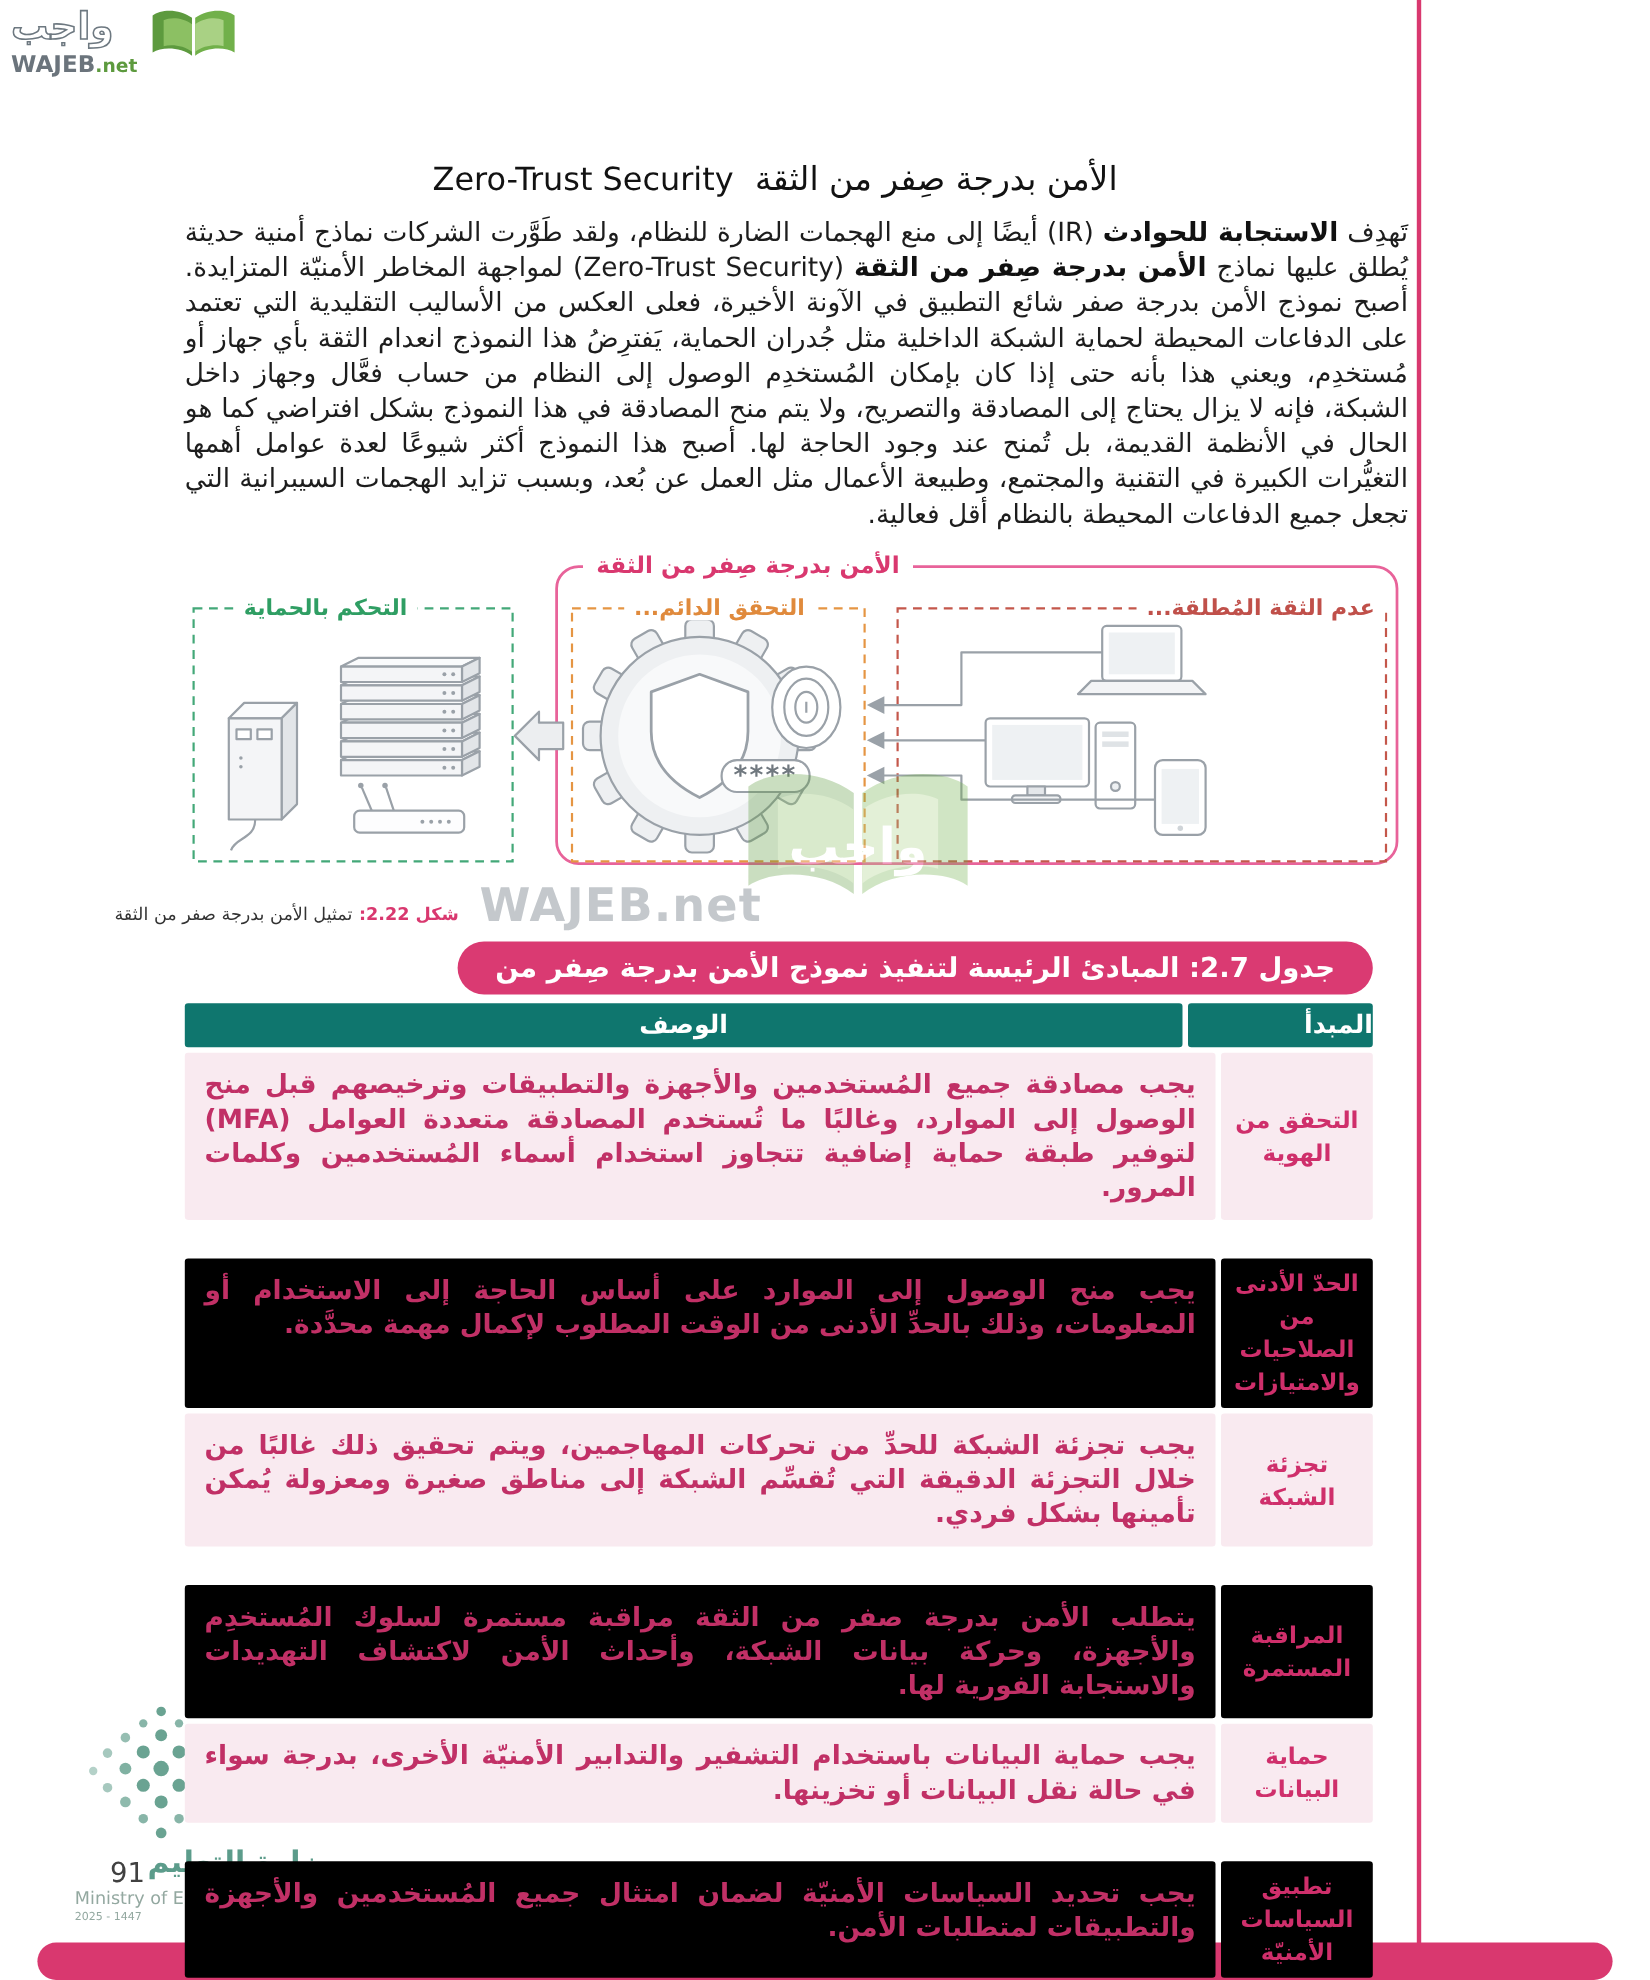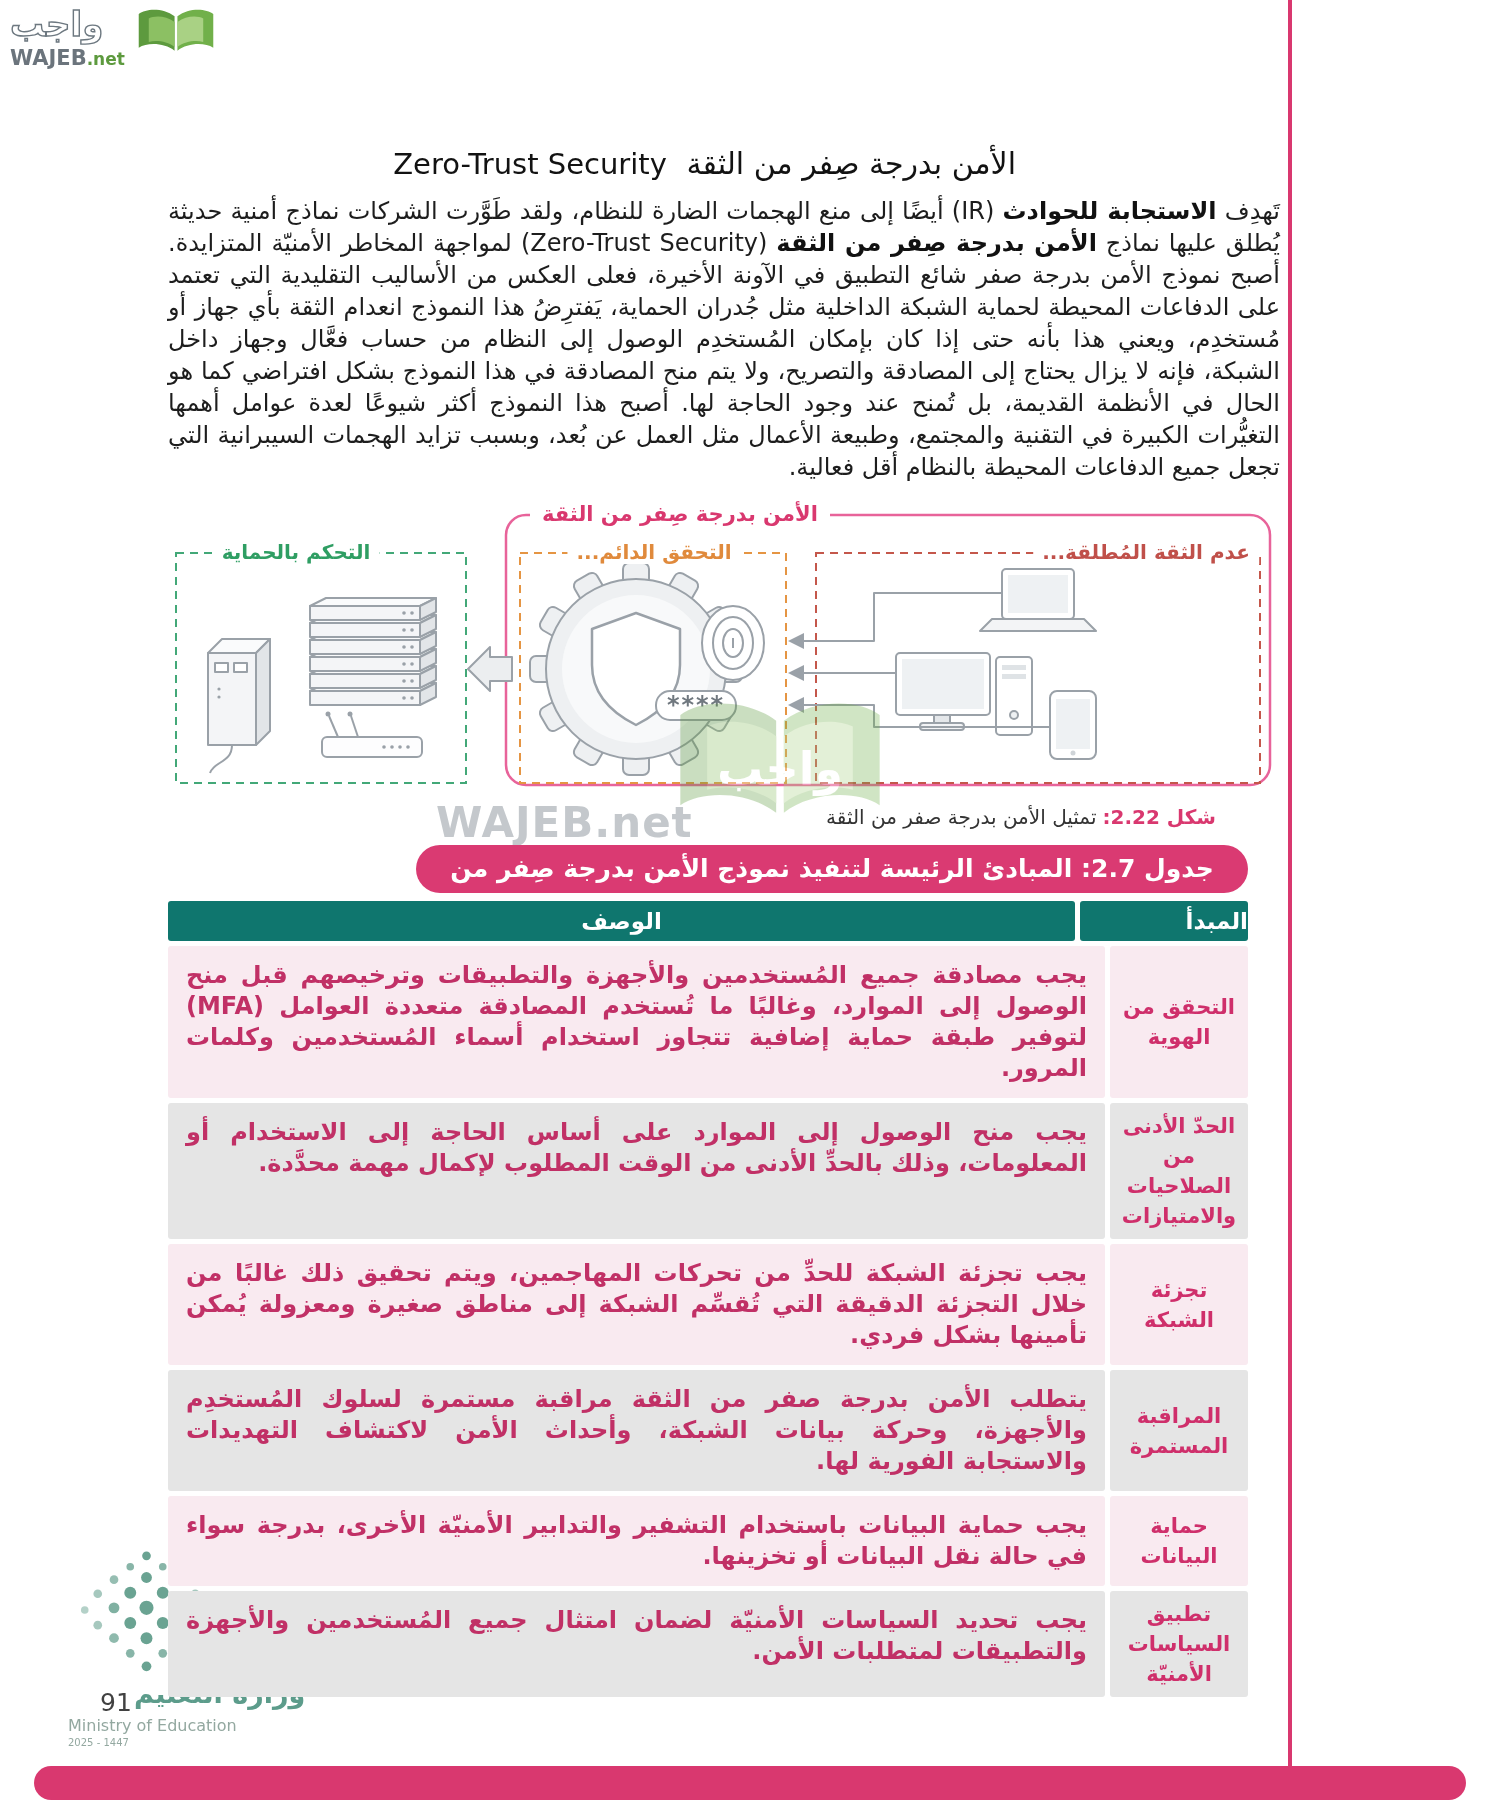--- a/index.html
+++ b/index.html
@@ -35,21 +35,21 @@
     position:absolute; left:362px; top:1px; background:#fff; padding:0 12px;
     color:#d9386f; font-size:21px; font-weight:bold; white-space:nowrap; direction:rtl;
   }
   .zone-label {
     position:absolute; top:39px; transform:translateX(-50%); background:#fff; padding:0 9px;
     font-size:20px; font-weight:bold; white-space:nowrap; direction:rtl;
   }
   .zl-red    { left:978px; color:#c0504a; }
   .zl-orange { left:486px; color:#e08a3c; }
   .zl-green  { left:128px; color:#2f9e63; }
-  .fig-caption { margin-top:4px; width:100%; text-align:right; transform:translateX(-64px); font-size:20px; color:#333; }
+  .fig-caption { margin-top:20px; width:100%; text-align:left; transform:translateX(-64px); font-size:16px; color:#333; }
   .fig-caption .cap-label { color:#d9386f; font-weight:bold; margin-left:6px; }
 
   
   .wm-book { position:absolute; left:665px; top:690px; width:230px; opacity:0.32; z-index:3; pointer-events:none; text-align:center; }
   .wm-book-text { position:absolute; left:0; right:0; top:52px; color:#ffffff; font-size:46px; font-weight:bold; }
   .wm-text { position:absolute; left:436px; top:798px; z-index:3; opacity:0.55; color:#949ca3; font-size:42px; font-weight:bold; letter-spacing:1px; pointer-events:none; }
 
   
   .table-block { position:relative; z-index:5; margin-top:16px; width:1080px; margin-right:32px; }
   .table-title {
@@ -58,21 +58,21 @@
   }
   .thead { display:flex; gap:5px; }
   .th { background:#0f766e; color:#fff; font-weight:bold; font-size:23px; text-align:center; padding:7px 0; border-radius:3px; }
   .th.col-principle { width:168px;text-align:right; }
   .th.col-desc { flex:1; }
   .trow { display:flex; gap:5px; margin-top:5px; }
   .td { border-radius:3px; background:#f9eaf0; }
   .td.col-desc { flex:1; padding:14px 18px; font-size:24px; line-height:31px; font-weight:bold; color:#c13066; text-align:justify; }
   .td.col-principle { width:138px; display:flex; align-items:center; justify-content:center; text-align:center;
     padding:8px 6px; font-size:21px; line-height:30px; font-weight:bold; color:#cf2f6b; }
-  .trow.alt .td { background:#e5e5e5; }
+  .trow.alt .td { background:#000000;margin-top:30px; }
 
   
   .ministry-dots { position:absolute; left:64px; top:1545px; }
   .ministry-ar { position:absolute; left:134px; top:1678px; direction:rtl; font-size:27px; font-weight:bold; color:#5c9c8b; }
   .page-num { position:absolute; left:100px; top:1688px; font-size:25px; color:#414141; }
   .ministry-en { position:absolute; left:68px; top:1716px; font-size:16px; color:#93a8a0; }
   .ministry-years { position:absolute; left:68px; top:1737px; font-size:10px; color:#93a8a0; }
 </style>
 </head>
 <body>

